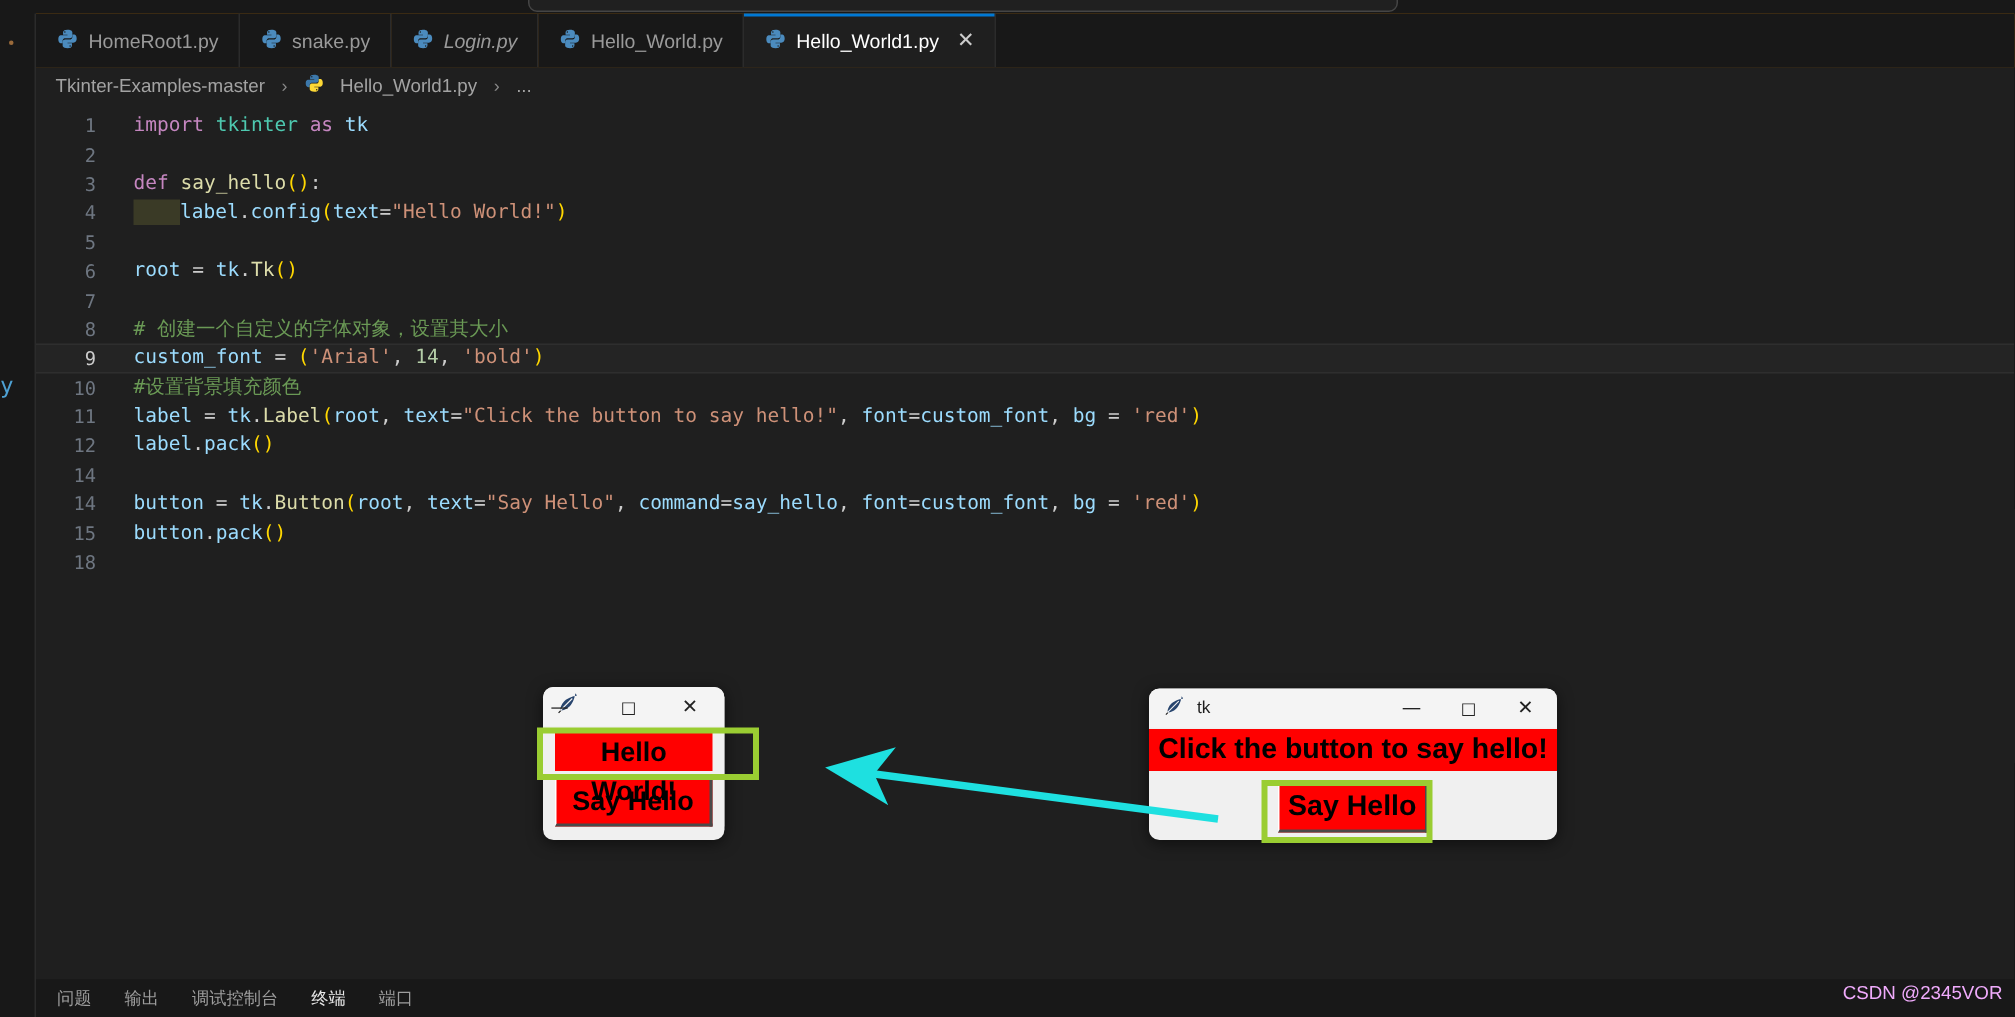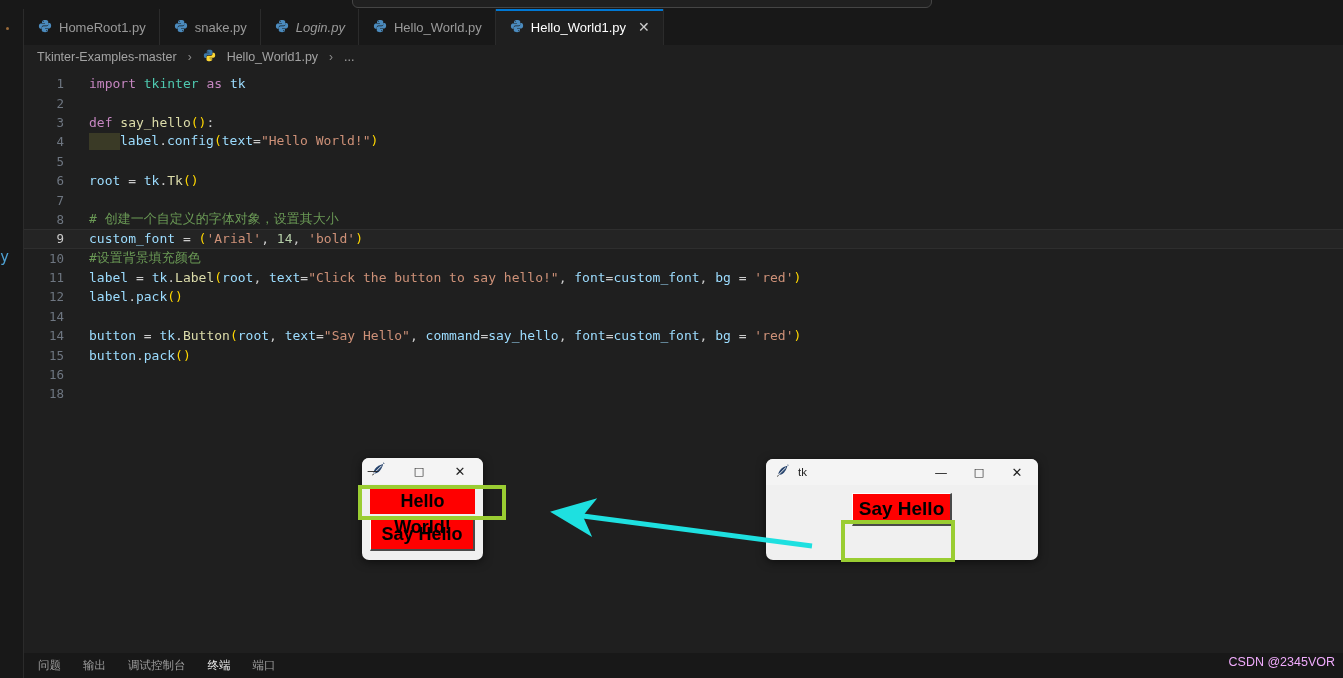--- a/index.html
+++ b/index.html
@@ -296,24 +296,20 @@
           <span class="ln">14</span>
           <span class="ctext"></span>
         </div>
         <div class="code-line">
           <span class="ln">14</span>
           <span class="ctext"><span class="var">button</span><span class="pn"> = </span><span class="var">tk</span><span class="pn">.</span><span class="fn">Button</span><span class="yl">(</span><span class="var">root</span><span class="pn">, </span><span class="var">text</span><span class="pn">=</span><span class="str">"Say Hello"</span><span class="pn">, </span><span class="var">command</span><span class="pn">=</span><span class="var">say_hello</span><span class="pn">, </span><span class="var">font</span><span class="pn">=</span><span class="var">custom_font</span><span class="pn">, </span><span class="var">bg</span><span class="pn"> = </span><span class="str">'red'</span><span class="yl">)</span></span>
         </div>
         <div class="code-line">
           <span class="ln">15</span>
           <span class="ctext"><span class="var">button</span><span class="pn">.</span><span class="var">pack</span><span class="yl">(</span><span class="yl">)</span></span>
-        </div>
-        <div class="code-line">
-          <span class="ln">16</span>
-          <span class="ctext"></span>
         </div>
         <div class="code-line">
           <span class="ln">18</span>
           <span class="ctext"></span>
         </div>
       </div>
   </div>
 
   <div class="tkwin" style="left:362px; top:458px; width:121px; height:102px;">
     <div class="tk-title">
@@ -346,20 +342,21 @@
         </svg>
       </span>
       <span class="tk-title-name">tk</span>
       <div class="tk-ctrls">
         <div class="tk-ctrl">—</div>
         <div class="tk-ctrl" style="font-size:11px;">□</div>
         <div class="tk-ctrl">✕</div>
       </div>
     </div>
     <div class="tk-body">
+      <div class="tk-label" style="font-size:19px; line-height:28px; height:28px; margin:1px 0 0 0;">Click the button to say hello!</div>
       <div style="display:flex; justify-content:center; margin-top:8px;">
         <div class="tk-button" style="font-size:19px; line-height:30px; height:33px; width:100px;">Say Hello</div>
       </div>
     </div>
   </div>
 
   <div class="hl-box" style="left:841px; top:520px; width:114px; height:42px;"></div>
 
   <svg class="arrow-svg" width="1343" height="678">
     <defs>

